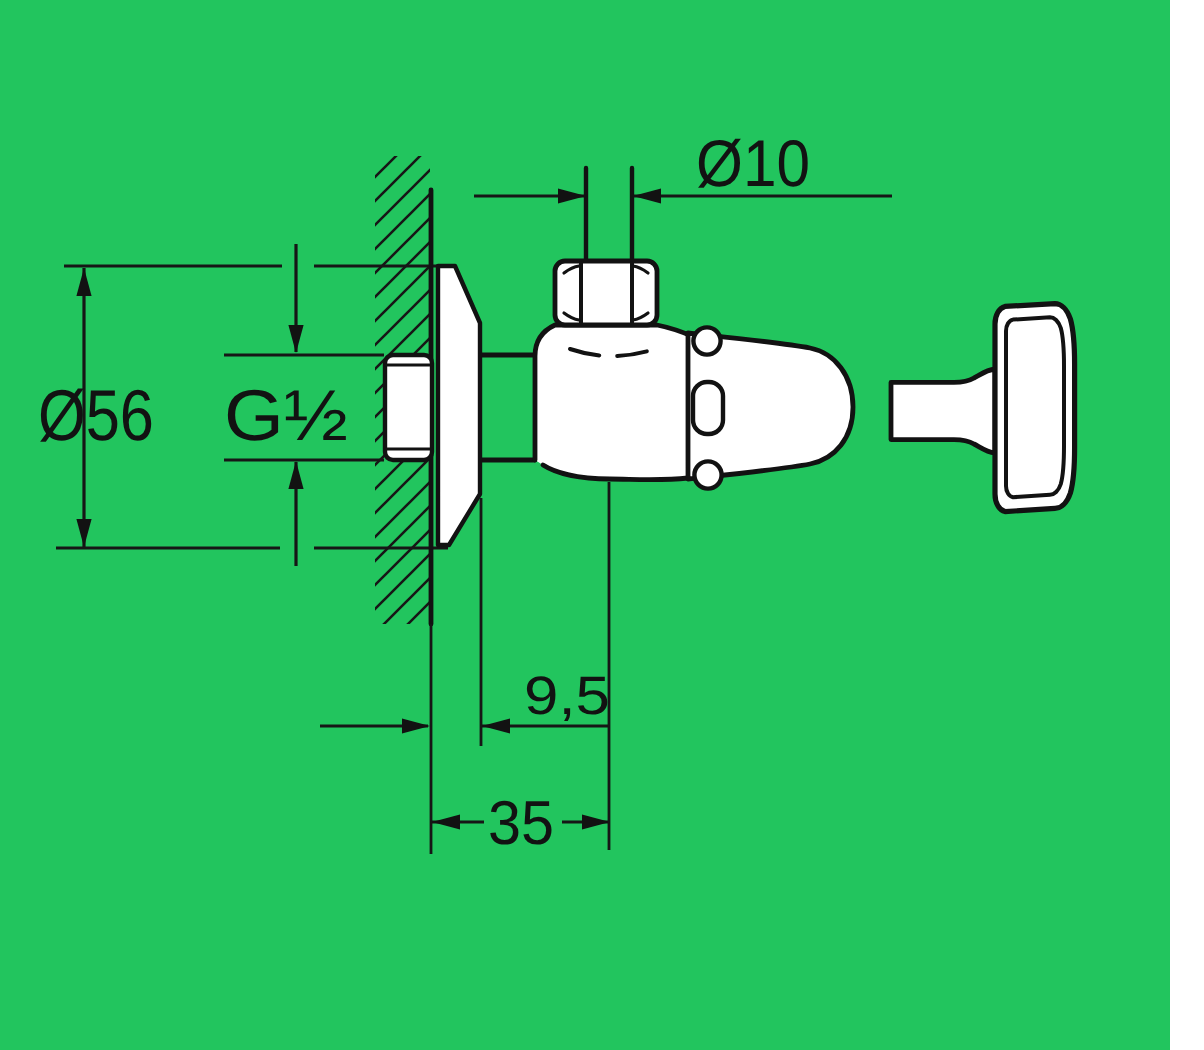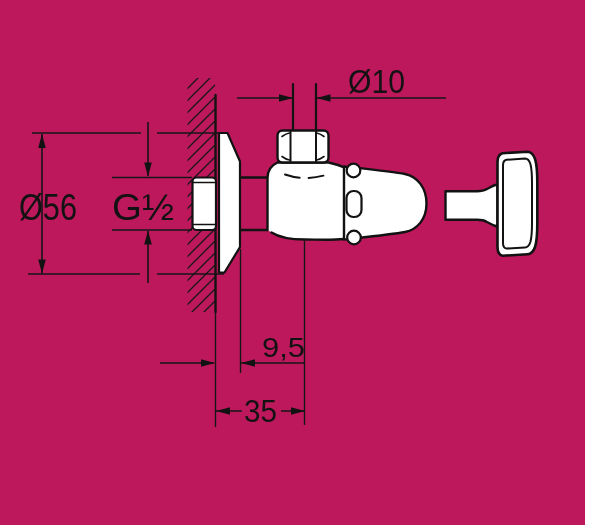--- a/index.html
+++ b/index.html
@@ -1,16 +1,16 @@
 <!DOCTYPE html>
 <html><head>
 <meta charset="utf-8">
 <style>
   html,body{margin:0;padding:0;background:#fff;}
-  .canvas{position:relative;width:585px;height:525px;background:#be185d;overflow:hidden;
+  .canvas{position:relative;width:585px;height:525px;background:#22c55e;overflow:hidden;
           font-family:"Liberation Sans", sans-serif;}
   .canvas svg{position:absolute;left:0;top:0;}
   svg text{fill:#121212;font-family:"Liberation Sans", sans-serif;}
   .obj{stroke:#121212;fill:none;stroke-linecap:round;stroke-linejoin:round;}
   .objf{stroke:#121212;fill:#ffffff;stroke-linecap:round;stroke-linejoin:round;}
   .dim{stroke:#161616;fill:none;stroke-width:1.6;}
   .ext{stroke:#161616;fill:none;stroke-width:1.4;}
   .arr{fill:#121212;stroke:none;}
 </style>
 </head>

